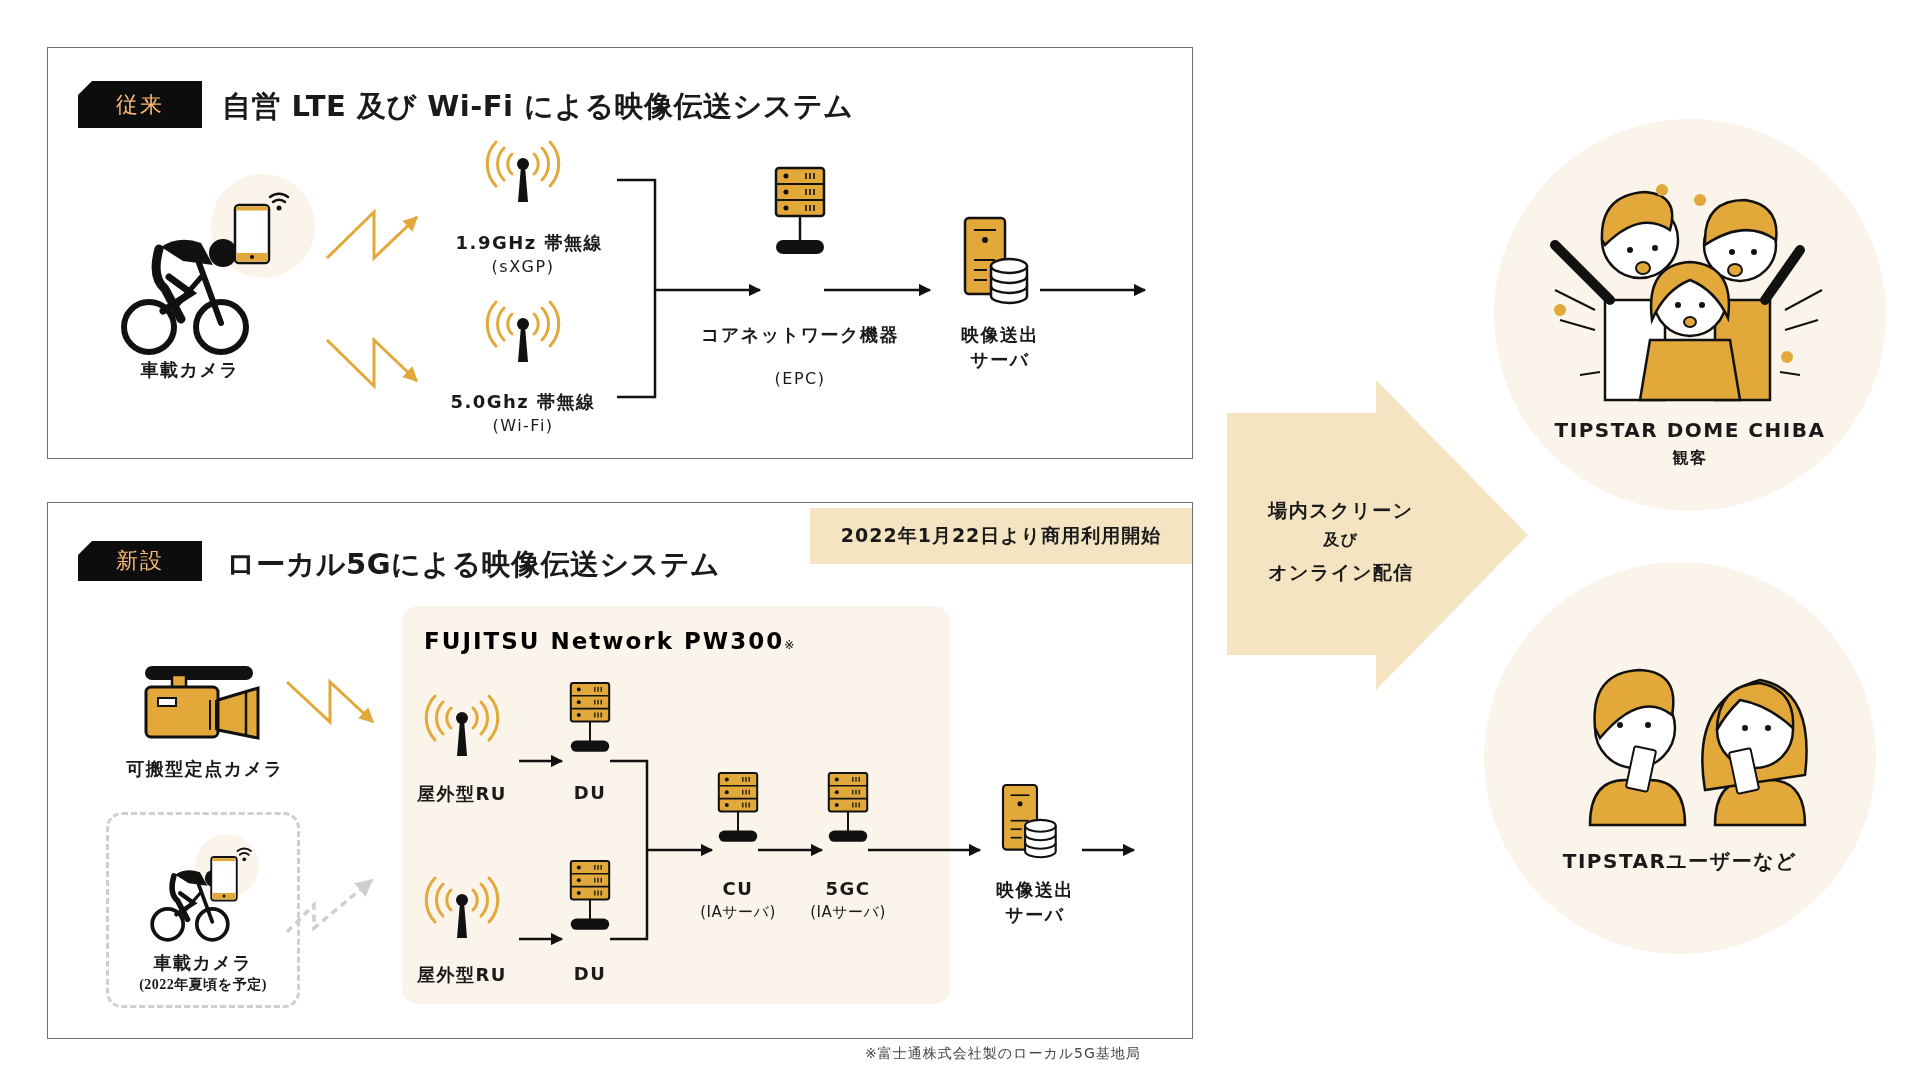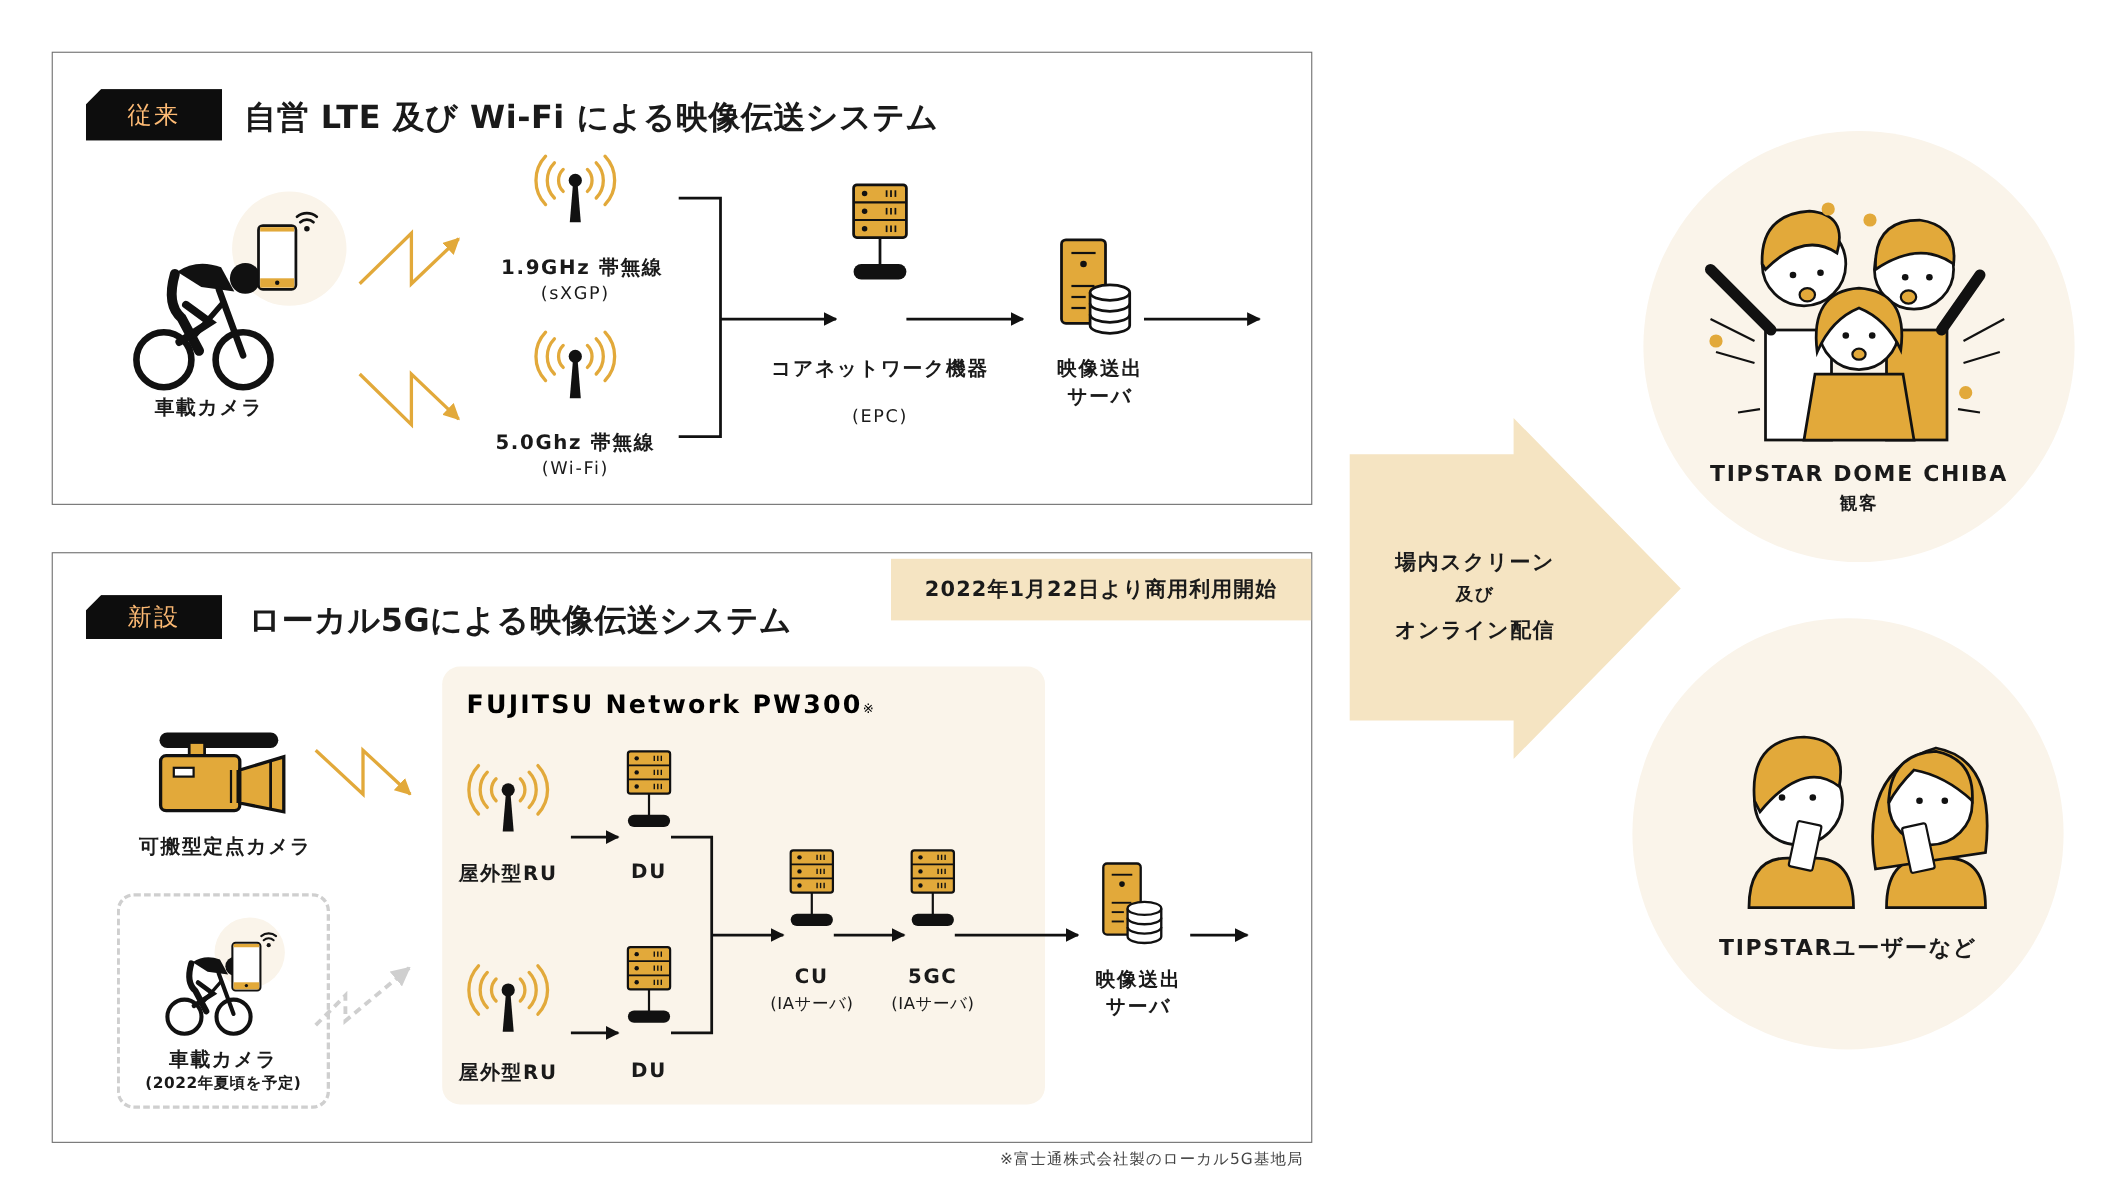--- a/index.html
+++ b/index.html
@@ -247,34 +247,34 @@
 <div class="sub" style="left:463px;top:257px;width:120px;">(sXGP)</div>
 <div class="lbl" style="left:443px;top:390px;width:160px;">5.0Ghz 帯無線</div>
 <div class="sub" style="left:463px;top:416px;width:120px;">(Wi-Fi)</div>
 <div class="lbl" style="left:700px;top:323px;width:200px;">コアネットワーク機器</div>
 <div class="sub" style="left:750px;top:349px;width:100px;margin-top:20px;">(EPC)</div>
 <div class="lbl" style="left:950px;top:323px;width:100px;">映像送出</div>
 <div class="lbl" style="left:950px;top:348px;width:100px;">サーバ</div>
 
 <div class="lbl" style="left:110px;top:757px;width:190px;">可搬型定点カメラ</div>
 <div class="lbl" style="left:113px;top:951px;width:180px;">車載カメラ</div>
-<div class="sub" style="left:108px;top:976px;width:190px;font-size:14px;letter-spacing:0.5px;font-weight:bold;">(2022年夏頃を予定)</div>
+<div class="sub" style="left:108px;top:976px;width:190px;font-size:14px;letter-spacing:0.5px;font-weight:bold;font-family:Liberation Serif, serif;">(2022年夏頃を予定)</div>
 
 <div class="lbl" style="left:412px;top:782px;width:100px;">屋外型RU</div>
 <div class="lbl" style="left:412px;top:963px;width:100px;">屋外型RU</div>
 <div class="lbl" style="left:560px;top:782px;width:60px;">DU</div>
 <div class="lbl" style="left:560px;top:963px;width:60px;">DU</div>
 <div class="lbl" style="left:708px;top:878px;width:60px;">CU</div>
 <div class="sub" style="left:698px;top:903px;width:80px;font-size:15px;letter-spacing:0.5px;">(IAサーバ)</div>
 <div class="lbl" style="left:818px;top:878px;width:60px;">5GC</div>
 <div class="sub" style="left:808px;top:903px;width:80px;font-size:15px;letter-spacing:0.5px;">(IAサーバ)</div>
 <div class="lbl" style="left:985px;top:878px;width:100px;">映像送出</div>
 <div class="lbl" style="left:985px;top:903px;width:100px;">サーバ</div>
 
 <div class="lbl" style="left:1246px;top:498px;width:190px;font-size:19px;">場内スクリーン</div>
 <div class="sub" style="left:1296px;top:530px;width:90px;font-size:16px;font-weight:bold;">及び</div>
 <div class="lbl" style="left:1246px;top:560px;width:190px;font-size:19px;">オンライン配信</div>
 
 <div class="lbl" style="left:1540px;top:418px;width:300px;font-size:20px;">TIPSTAR DOME CHIBA</div>
 <div class="lbl" style="left:1640px;top:448px;width:100px;font-size:16px;">観客</div>
 <div class="lbl" style="left:1540px;top:848px;width:280px;font-size:20px;">TIPSTARユーザーなど</div>
 
-<div class="footnote" style="left:883px;top:1045px;width:328px;text-align:center;">※富士通株式会社製のローカル5G基地局</div>
+<div class="footnote" style="left:865px;top:1045px;width:328px;text-align:left;">※富士通株式会社製のローカル5G基地局</div>
 
 </body></html>

